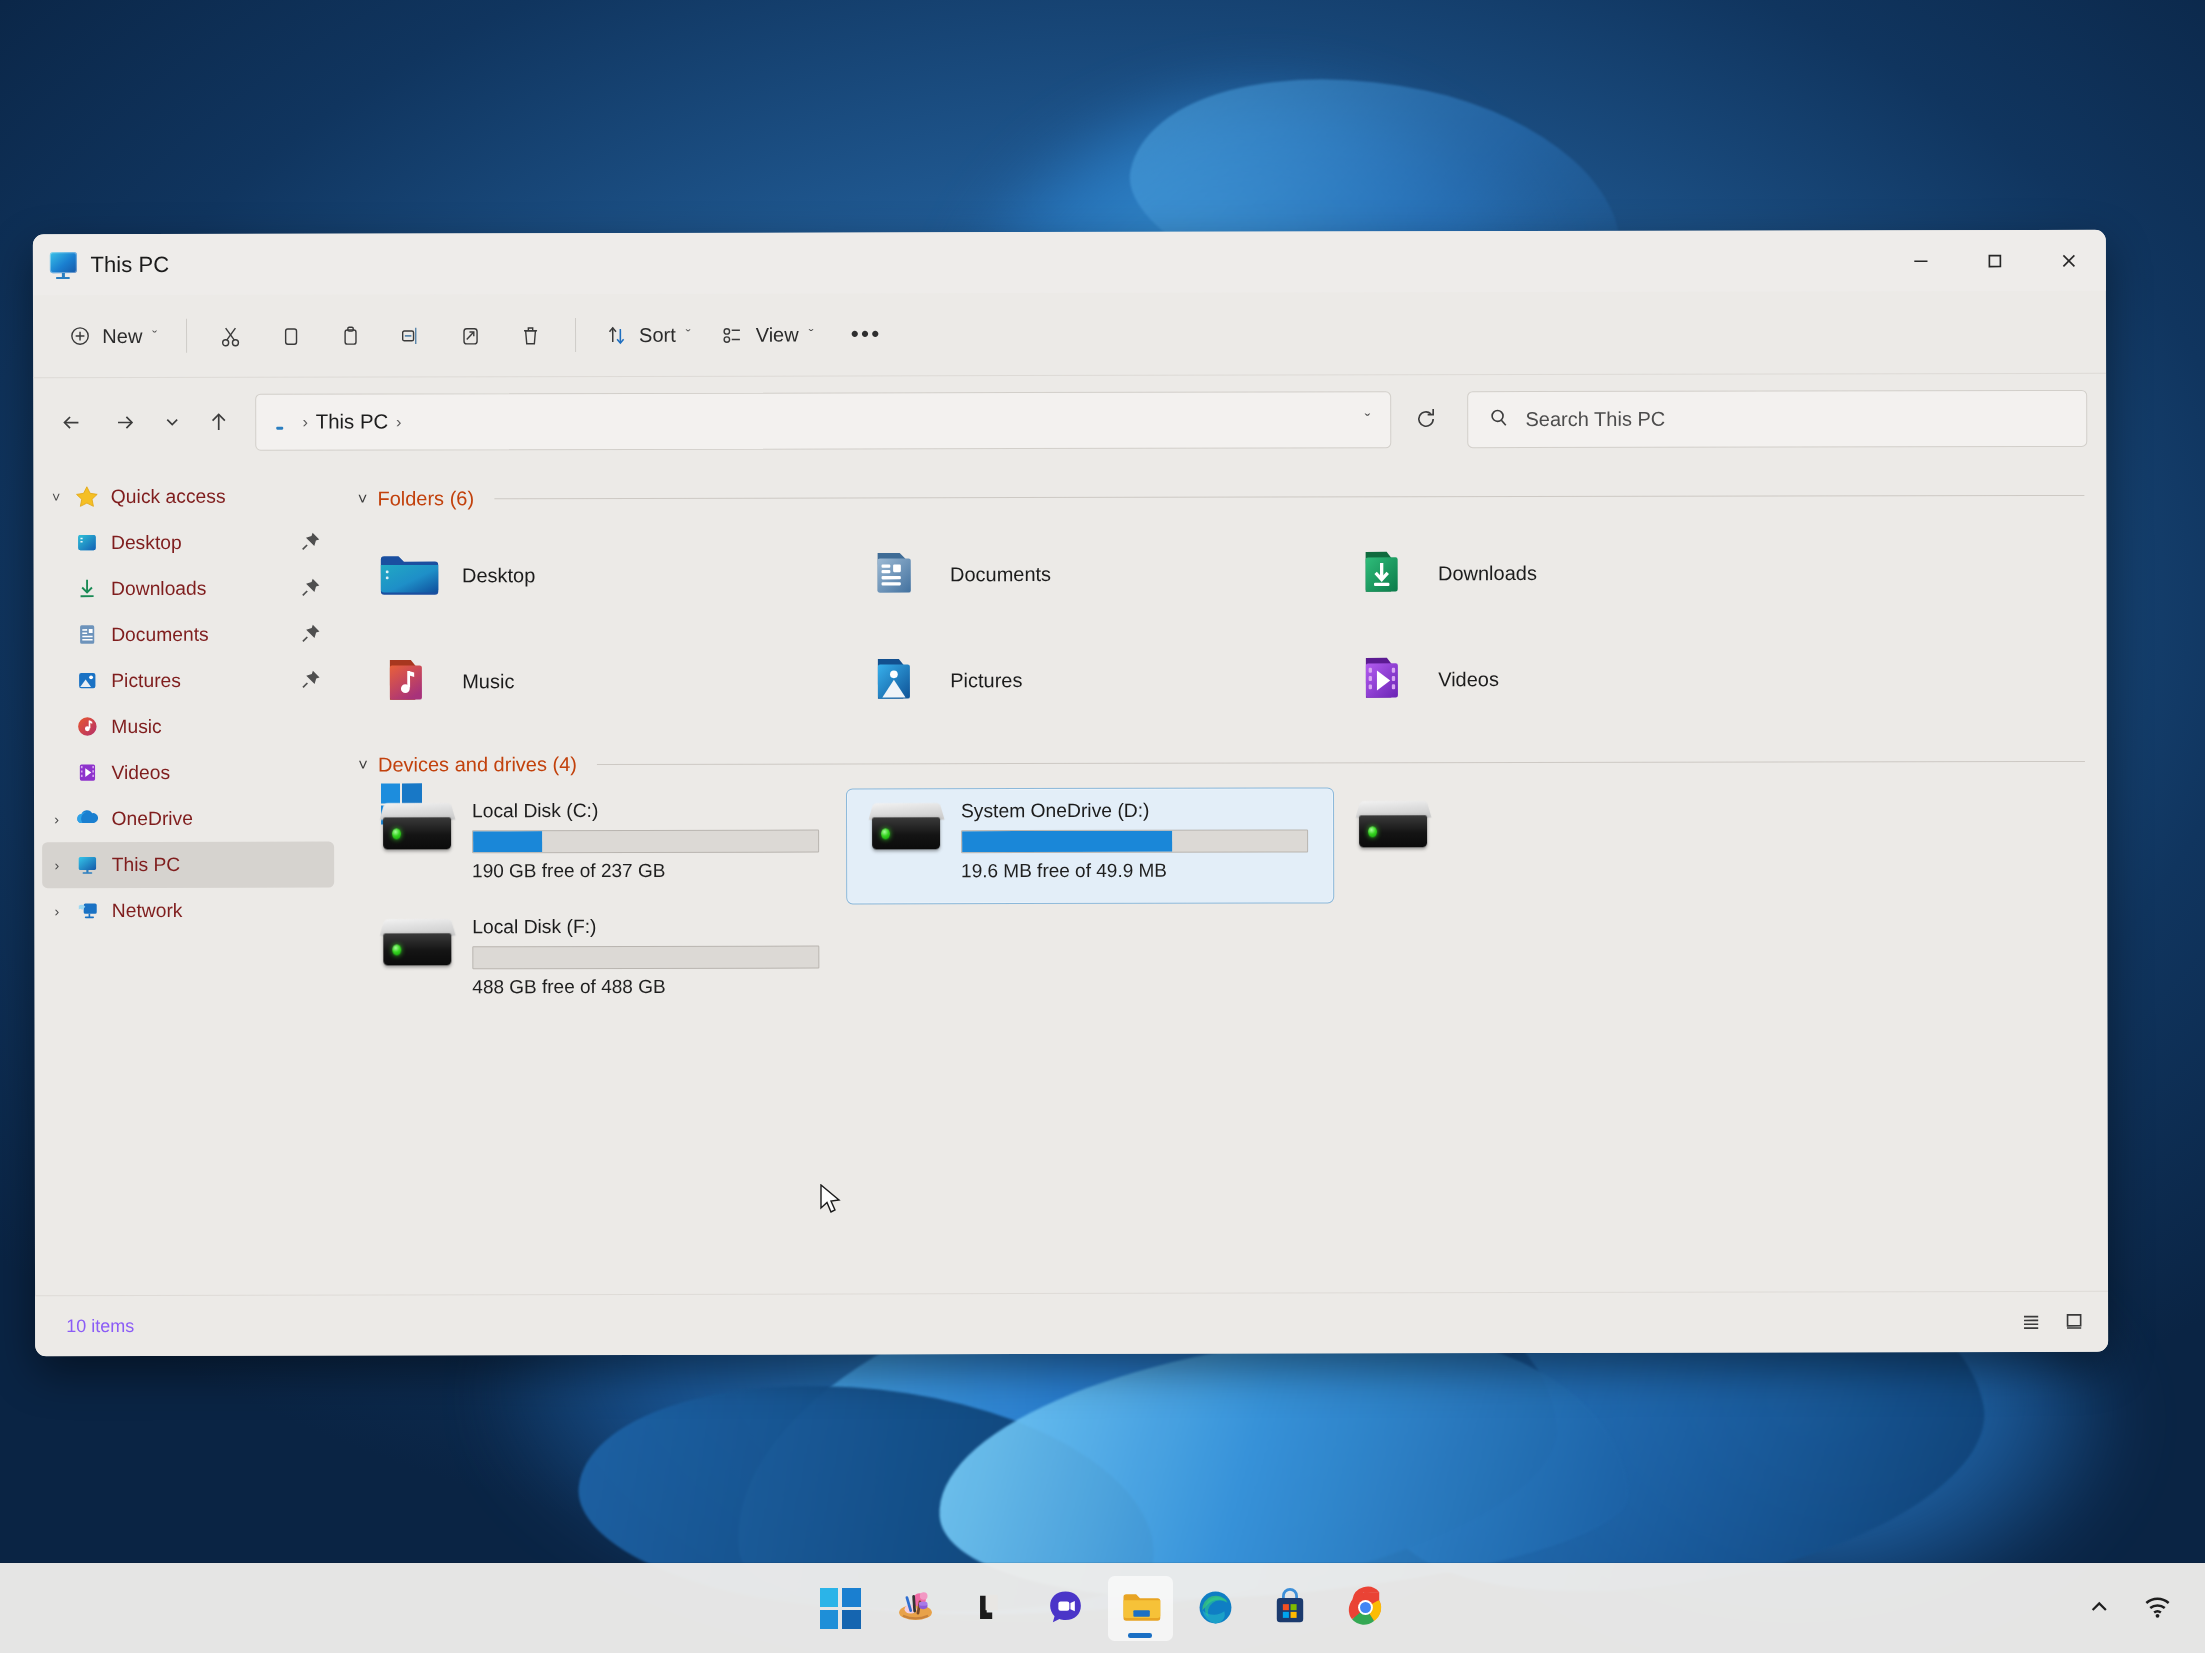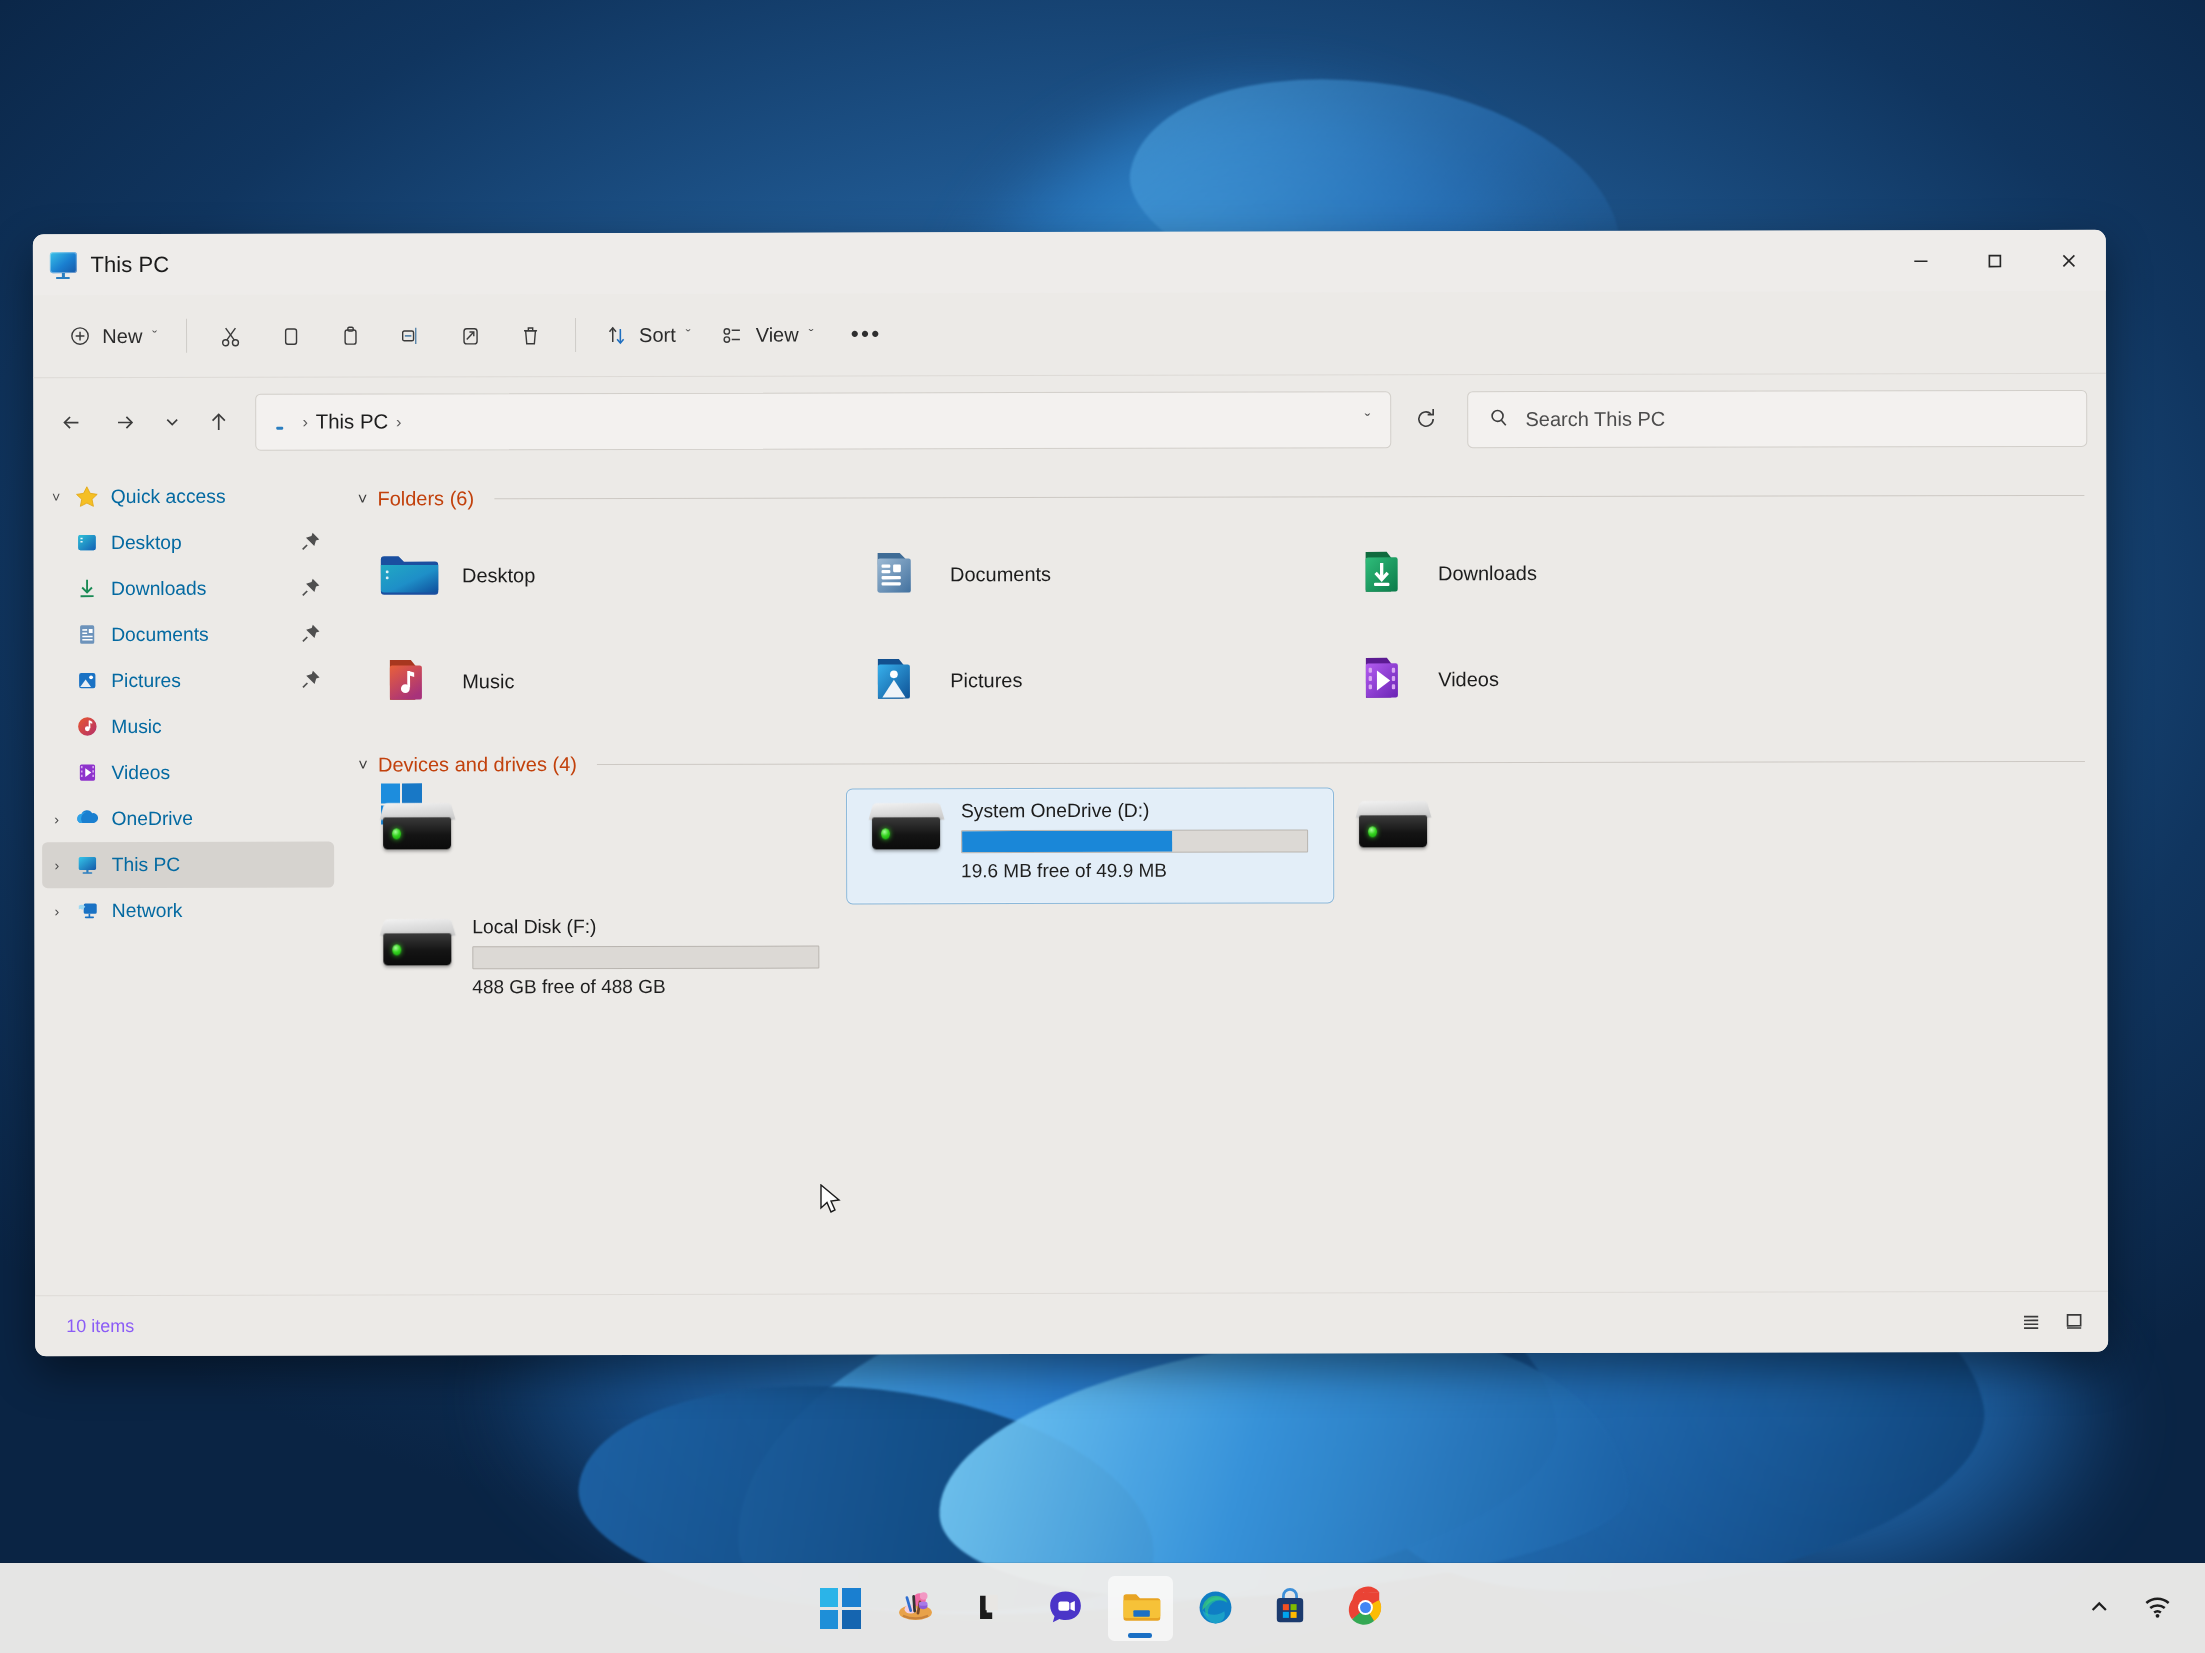--- a/index.html
+++ b/index.html
@@ -174,21 +174,21 @@
   }
   .nav-item.selected { background: #d6d3cf; }
   .expander {
     width: 30px; flex: 0 0 30px; text-align: center;
     color: #4a4a4a; font-size: 14.3px; line-height: 1;
   }
   .nav-icon {
     width: 31px; flex: 0 0 31px;
     display:flex; align-items:center; justify-content:center;
   }
-  .nav-label { font-size: 19.3px; color: #0369a1; margin-left: 8.8px; white-space: nowrap; }
+  .nav-label { font-size: 19.3px; color: #7f1d1d; margin-left: 8.8px; white-space: nowrap; }
   .pin { margin-left: auto; color:#5a5a5a; }
   .indent { margin-left: 30px; }
 
   
   .content { flex: 1 1 auto; padding: 13.2px 22px 0 15.4px; overflow: hidden; }
   .group-header {
     display: flex; align-items: center; gap: 10px;
     height: 40px; margin-bottom: 4.4px;
   }
   .group-caret { color:#3c3c3c; font-size: 16.5px; line-height:1; }
@@ -827,20 +827,27 @@
             <span class="winlogo">
                 <i></i>
                 <i></i>
                 <i></i>
                 <i></i>
               </span>
             <span class="top"></span>
               <span class="face"></span>
               <span class="led"></span>
           </span>
+          <span class="drive-info">
+            <span class="drive-name" style="display:block">Local Disk (C:)</span>
+            <span class="bar-track" style="display:block">
+              <span class="bar-fill" style="display:block;width:20%"></span>
+            </span>
+            <span class="drive-free" style="display:block">190 GB free of 237 GB</span>
+          </span>
         </div>
 
         <div class="drive-tile selected">
           <span class="hdd">
             <span class="top"></span>
               <span class="face"></span>
               <span class="led"></span>
           </span>
           <span class="drive-info">
             <span class="drive-name" style="display:block">System OneDrive (D:)</span>

